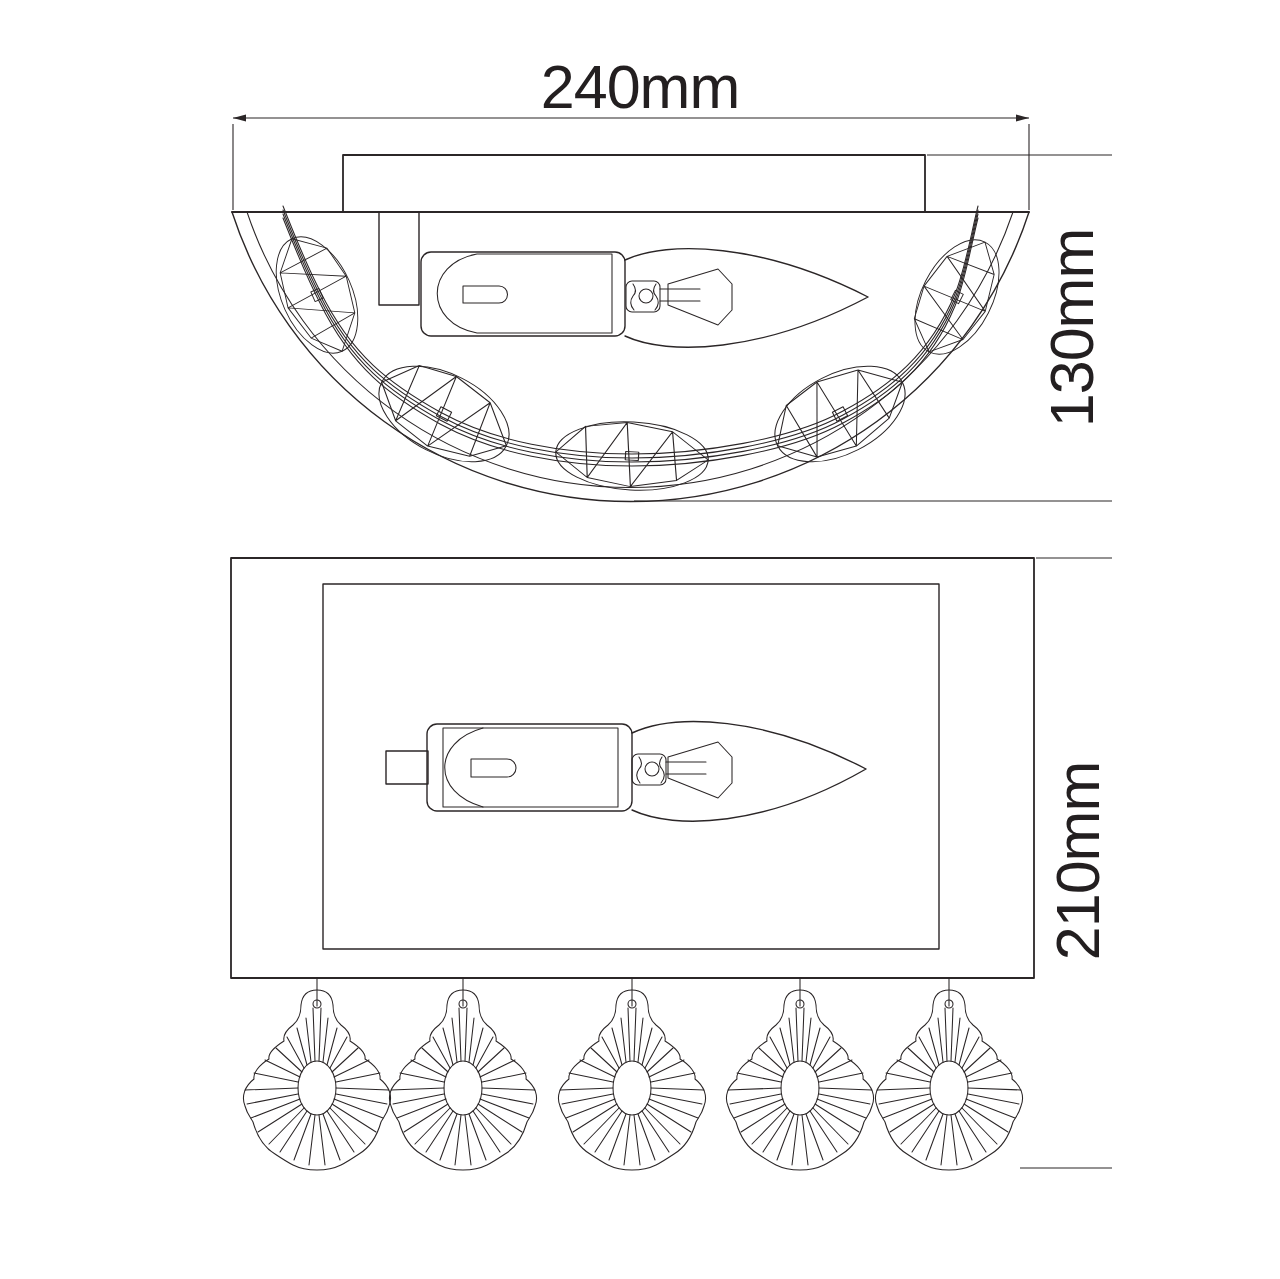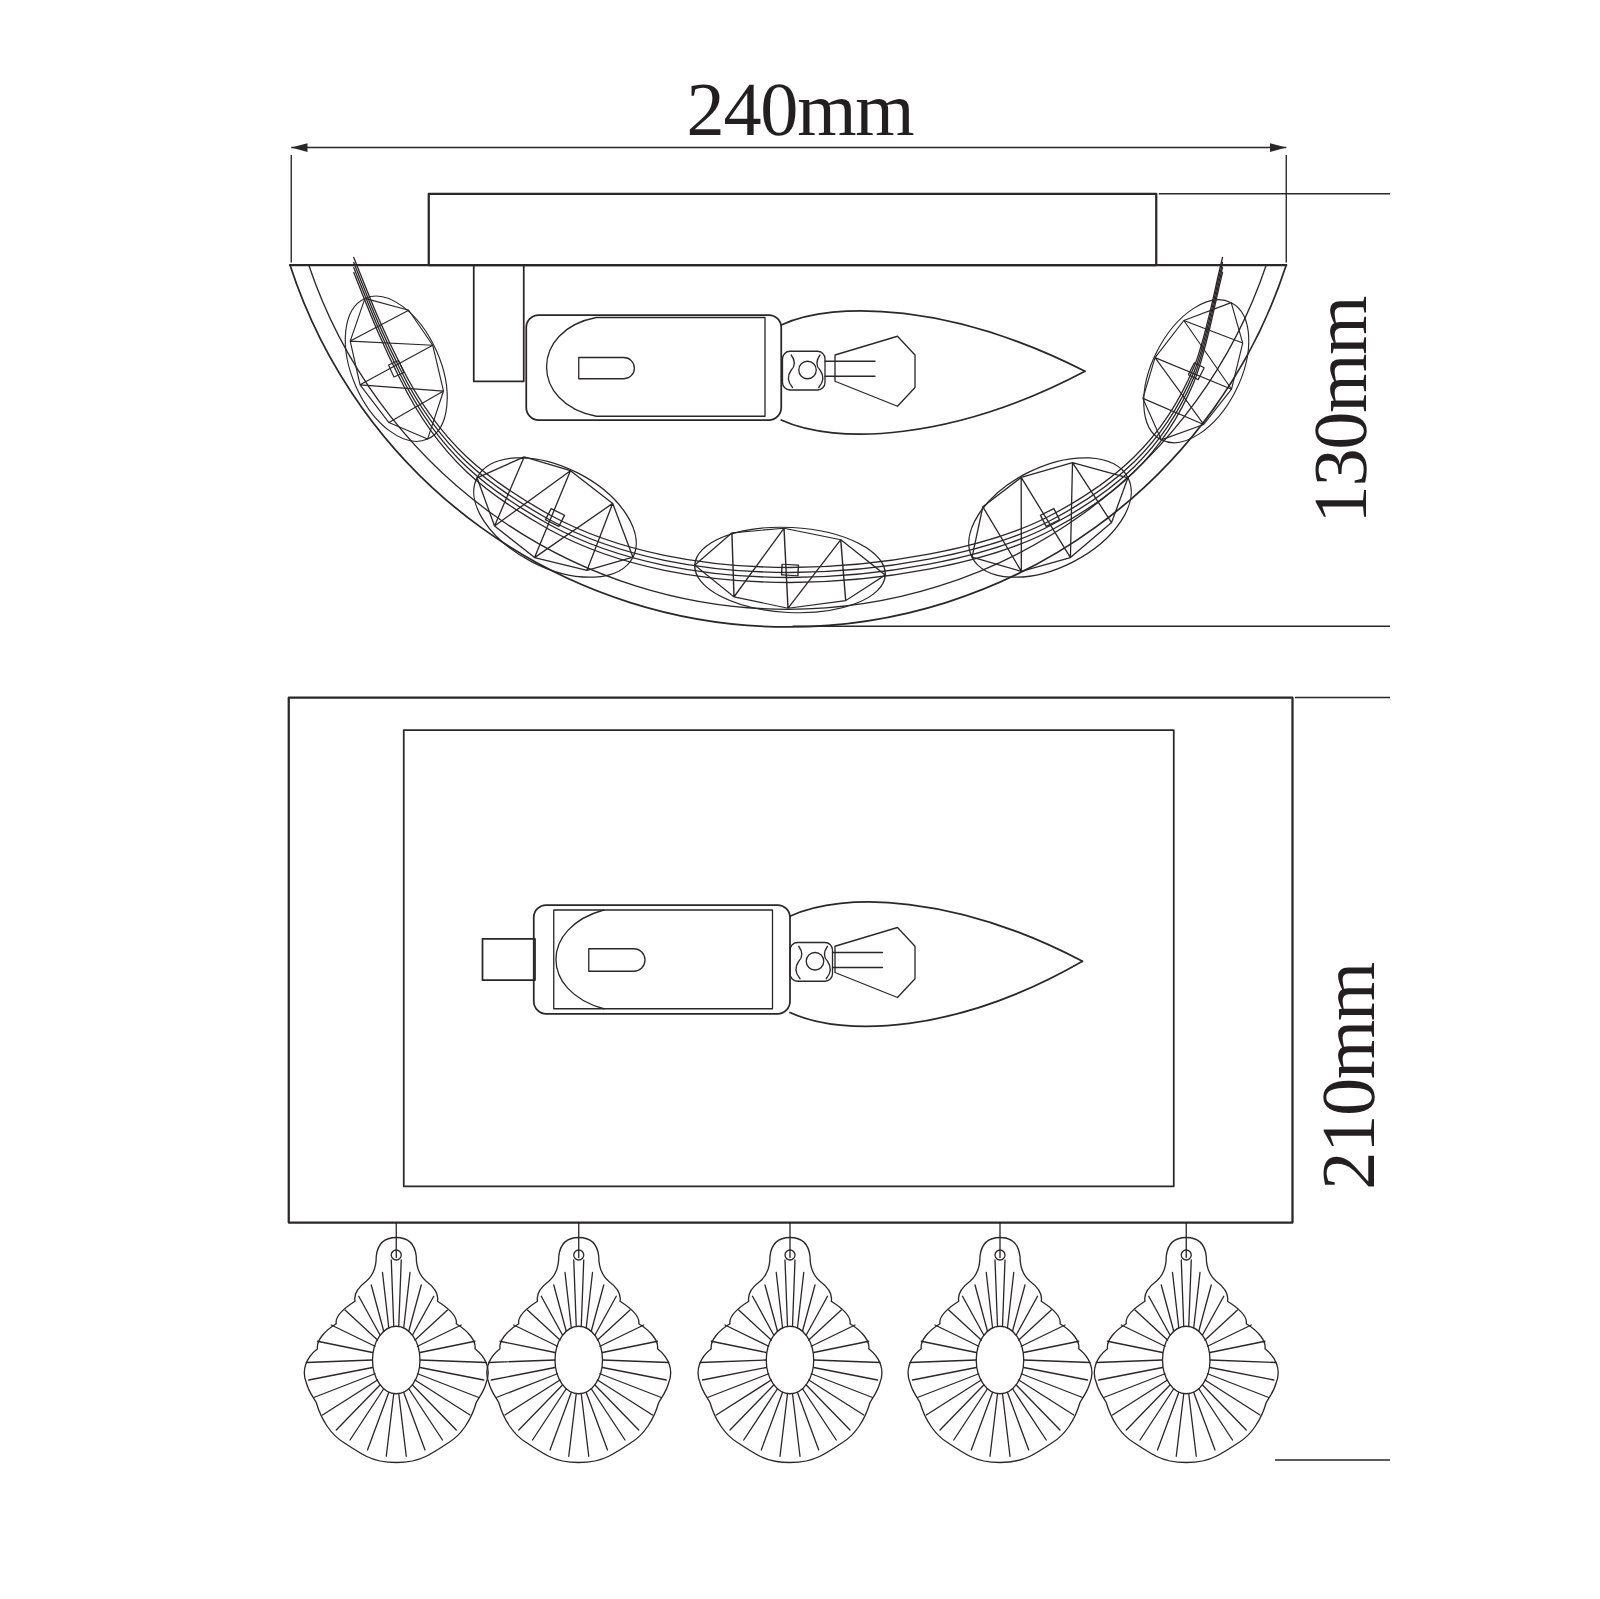--- a/index.html
+++ b/index.html
@@ -1,18 +1,18 @@
 <!DOCTYPE html>
 <html><head>
 <meta charset="utf-8">
 <style>
   html,body{margin:0;padding:0;background:#ffffff;}
   .stage{
     position:relative;width:1112px;height:1279px;background:#ffffff;
-    font-family:Liberation Serif, serif;overflow:hidden;
+    font-family:Liberation Sans, sans-serif;overflow:hidden;
   }
   svg{display:block;}
   .draw{stroke:#2b2627;fill:none;stroke-width:1.4;stroke-linejoin:round;stroke-linecap:round;}
   .thin{stroke-width:1.05;}
   .thick{stroke-width:1.8;}
   .dim{stroke:#2b2627;fill:none;stroke-width:1.1;stroke-linecap:butt;}
   .arrow{fill:#2b2627;stroke:none;}
   .dim-text{fill:#231f20;font-size:61px;letter-spacing:-1px;}
 </style>
 </head>

